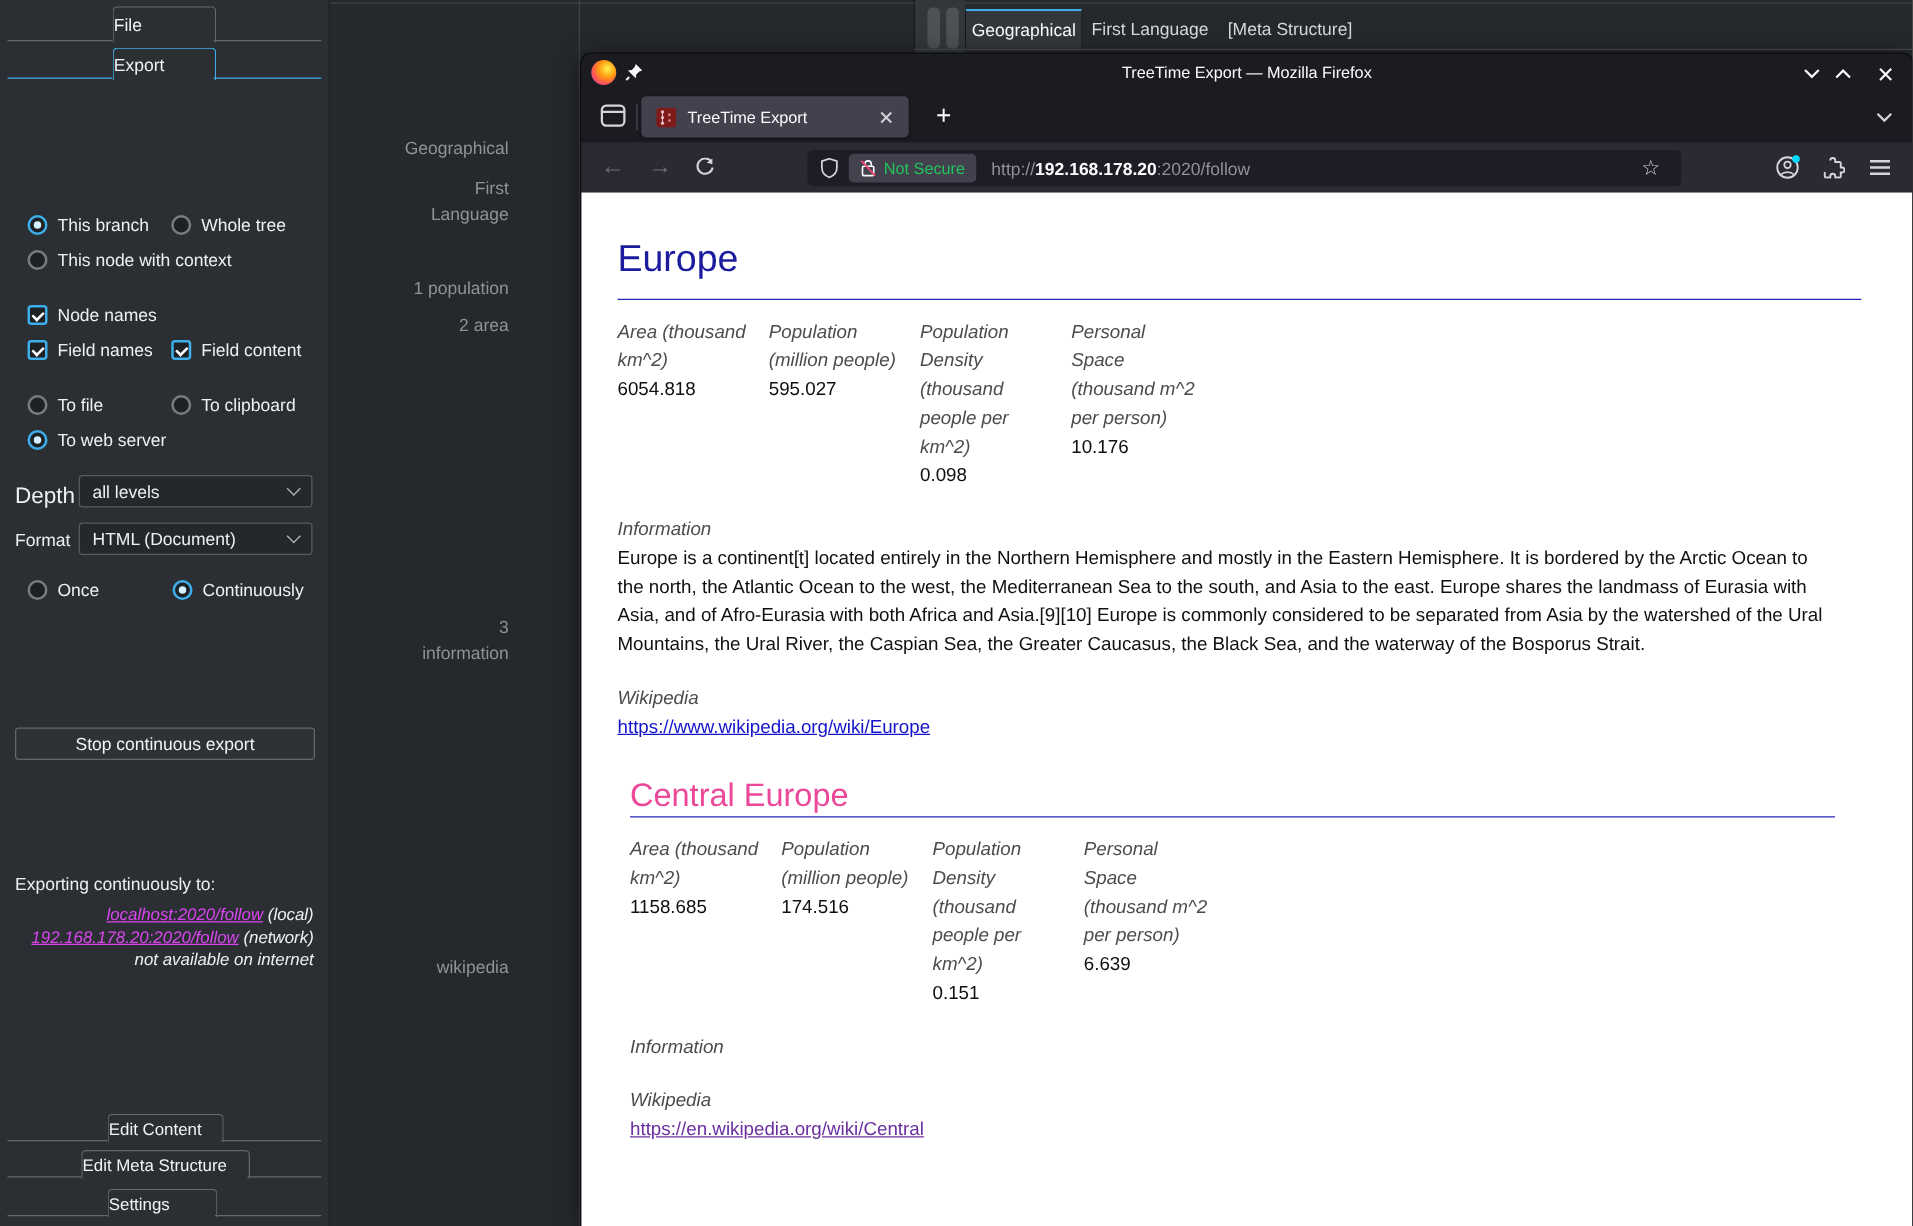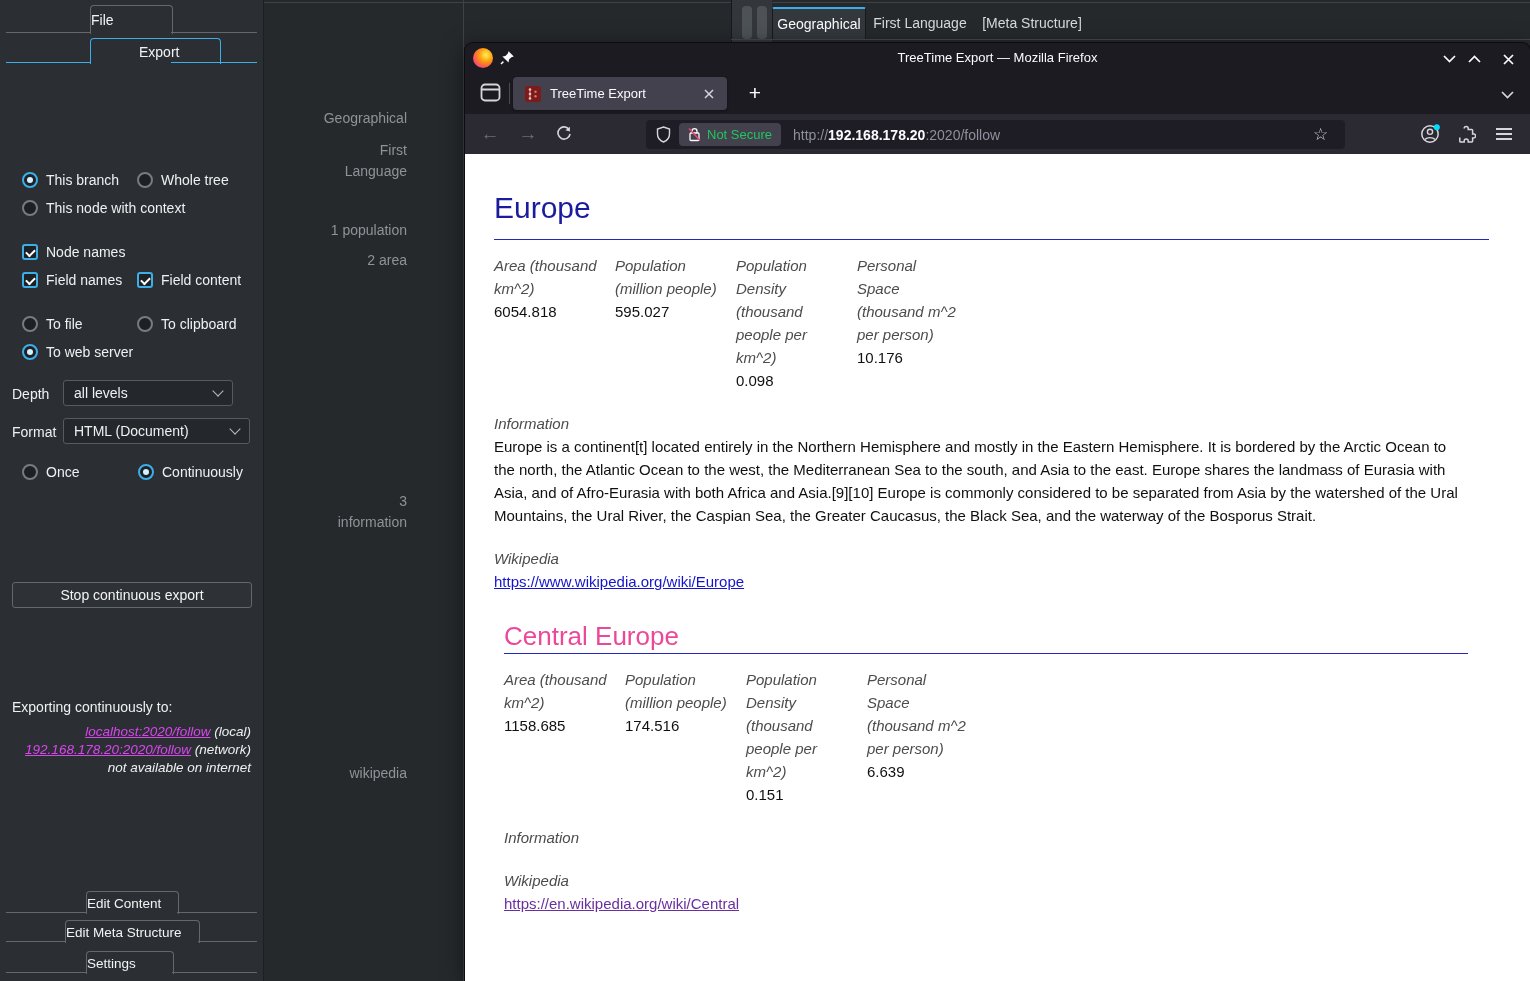--- a/index.html
+++ b/index.html
@@ -3,21 +3,21 @@
 <meta charset="utf-8">
 <style>
   html,body{margin:0;padding:0;background:#1a1c1e;}
   #screen{position:relative;width:1530px;height:981px;overflow:hidden;
     background:#26292c;font-family:"Liberation Sans",sans-serif;color:#eef0f1;}
   .abs{position:absolute;}
   
   #left-panel{position:absolute;left:0;top:0;width:263px;height:981px;background:#2b2f33;border-right:1px solid #1d2022;}
   .ltab{position:absolute;border:1px solid #63686c;border-bottom:none;border-radius:4px 4px 0 0;
     display:flex;align-items:center;justify-content:flex-start;font-size:14px;background:#2b2f33;color:#f2f3f4;}
-  .ltab.blue{border-color:#3daee9;padding-left:48px;}
+  .ltab.blue{border-color:#3daee9;}
   .hline{position:absolute;height:1px;background:#63686c;}
   .hline.blue{background:#3daee9;}
   .ctl{position:absolute;display:flex;align-items:center;gap:8px;height:18px;font-size:14px;white-space:nowrap;}
   .radio{width:16px;height:16px;border-radius:50%;border:2px solid #777c80;background:#1e2124;box-sizing:border-box;position:relative;flex:none;}
   .radio.sel{border-color:#3daee9;}
   .radio.sel::after{content:"";position:absolute;left:3px;top:3px;width:6px;height:6px;border-radius:50%;background:#d6f1ff;}
   .cb{width:16px;height:16px;border-radius:3px;border:2px solid #3daee9;background:#1e2124;box-sizing:border-box;position:relative;flex:none;}
   .cb::after{content:"";position:absolute;left:2px;top:2.5px;width:7px;height:4px;border-left:2px solid #fff;border-bottom:2px solid #fff;transform:rotate(-45deg);}
   .combo{position:absolute;height:26px;background:#24282c;border:1px solid #565b60;border-radius:3px;
     display:flex;align-items:center;padding:0 10px;font-size:14px;box-sizing:border-box;}
@@ -116,22 +116,22 @@
     </div>
     <div class="ctl" style="left:137px;top:315px;">
       <span class="radio"></span>
       <span>To clipboard</span>
     </div>
     <div class="ctl" style="left:22px;top:343px;">
       <span class="radio sel"></span>
       <span>To web server</span>
     </div>
 
-    <span class="abs" style="left:12px;top:386px;font-size:14px;">Depth</span>
-    <div class="combo" style="left:63px;top:380px;width:170px;justify-content:space-between;">
+    <span class="abs" style="left:12px;top:386px;font-size:18px;">Depth</span>
+    <div class="combo" style="left:63px;top:380px;width:187px;justify-content:space-between;">
       <span style="flex:1;">all levels</span>
       <span class="chev"></span>
     </div>
     <span class="abs" style="left:12px;top:424px;font-size:14px;">Format</span>
     <div class="combo" style="left:63px;top:418px;width:187px;">
       <span style="flex:1;">HTML (Document)</span>
       <span class="chev"></span>
     </div>
 
     <div class="ctl" style="left:22px;top:463px;">

